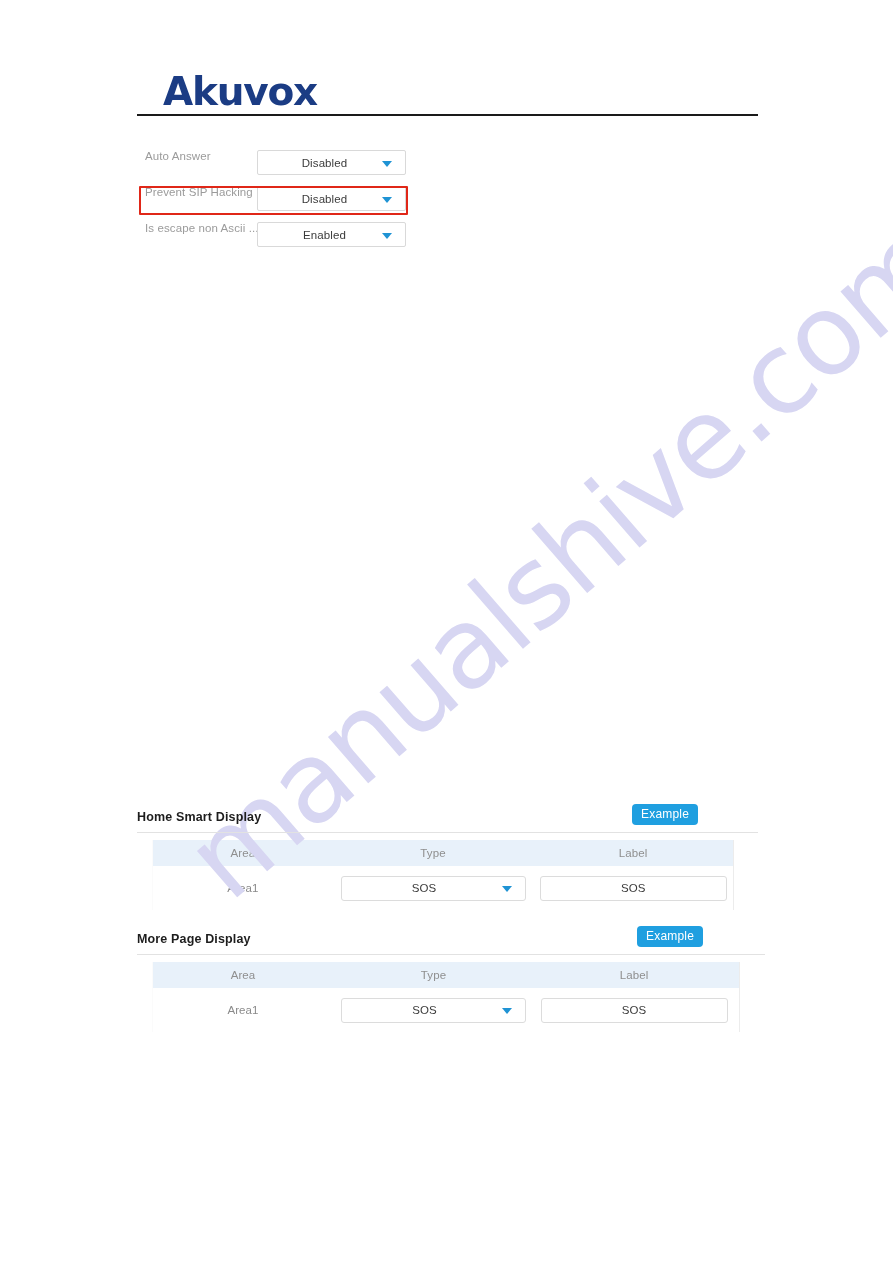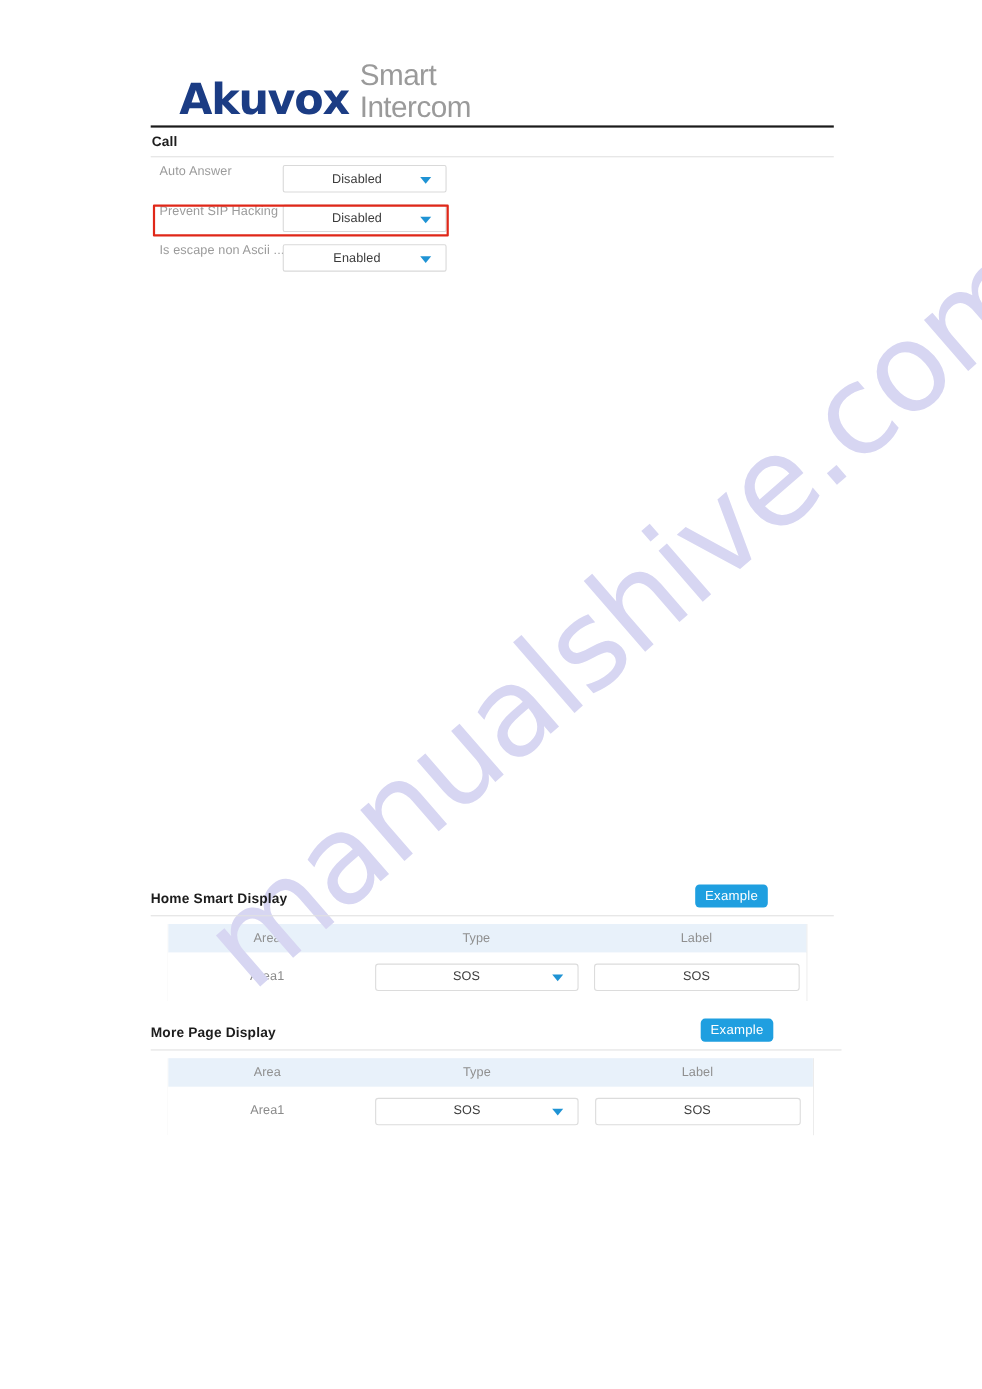--- a/index.html
+++ b/index.html
@@ -278,31 +278,23 @@
 <body>
 
 <div id="page">
 
   <div id="watermark">
     <span>manualshive.com</span>
   </div>
 
   <div id="logo-block">
     <div id="logo-word">Akuvox</div>
-    <div id="logo-sub">
-      <div>Smart</div>
-      <div>Intercom</div>
-    </div>
   </div>
   <div id="logo-rule"></div>
 
-  <div id="call-section">
-    <div class="section-title-call">Call</div>
-    <div class="section-rule-light"></div>
-  </div>
 
   <div id="form-rows">
 
     <div class="form-row">
       <div class="field-label">Auto Answer</div>
       <div class="select-box">
         <span class="select-value">Disabled</span>
         <span class="select-caret"></span>
       </div>
     </div>

